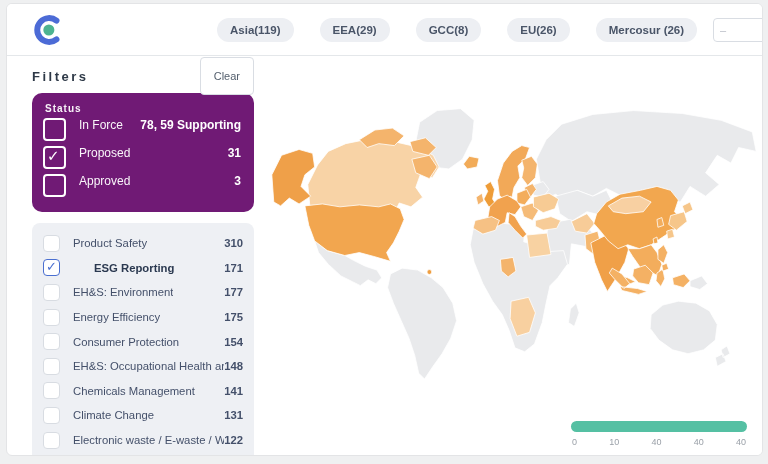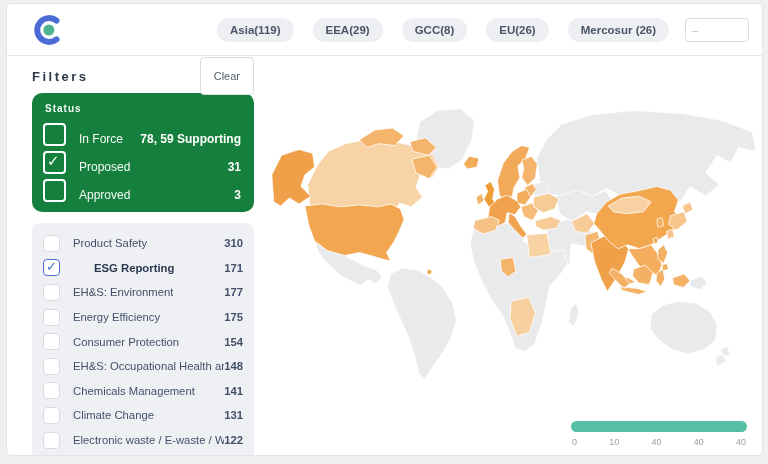--- a/index.html
+++ b/index.html
@@ -15,45 +15,45 @@
     background:#ffffff;border:1px solid #e3e4e6;border-radius:6px;
     overflow:hidden;display:flex;flex-direction:column;
   }
   
   .header{
     height:52px;flex:0 0 52px;display:flex;align-items:center;
     border-bottom:1px solid #e4e7ea;background:#fff;
     padding:0 14px 0 24px;box-sizing:border-box;
   }
   .logo{width:34px;height:34px;flex:0 0 auto;}
-  .tabs{display:flex;gap:19px;margin-left:152px;align-items:center;}
+  .tabs{display:flex;gap:26px;margin-left:152px;align-items:center;}
   .tab{
     background:#edeff3;color:#4a5568;font-size:11.5px;font-weight:700;
     padding:6px 13px;border-radius:15px;white-space:nowrap;cursor:pointer;
   }
   .mini-input{
     width:50px;height:22px;margin-left:16px;border:1px solid #d9dde3;
     border-radius:4px;font-size:11px;color:#6b7480;padding:0 6px;outline:none;
   }
   .mini-input::placeholder{color:#b9bec6;}
   
   .body{flex:1;display:flex;min-height:0;}
   .sidebar{width:250px;flex:0 0 250px;box-sizing:border-box;padding:9px 12px 0 16px;margin-left:9px;}
   .filters-row{display:flex;align-items:center;justify-content:space-between;height:22px;margin-bottom:6px;}
   .filters-title{font-size:13px;font-weight:700;letter-spacing:2.5px;color:#2e3947;}
   .clear-btn{
     background:#fff;border:1px solid #d9dde3;border-radius:4px;color:#55606e;
     font-size:11px;padding:12px 13px;cursor:pointer;font-family:inherit;
   }
   
   .status-card{
-    background:#15803d;border-radius:10px;padding:8px 13px 10px 11px;margin-bottom:11px;
+    background:#701a75;border-radius:10px;padding:8px 13px 10px 11px;margin-bottom:11px;
   }
   .status-title{font-size:10px;font-weight:700;letter-spacing:1px;color:rgba(255,255,255,.95);margin:2px 0 4px 2px;}
-  .status-row{display:flex;align-items:flex-end;height:28px;}
+  .status-row{display:flex;align-items:flex-start;height:28px;}
   .cb-w{
     width:19px;height:19px;border:2px solid #ffffff;border-radius:4px;
     flex:0 0 auto;cursor:pointer;position:relative;background:transparent;
   }
   .cb-w.checked::after{
     content:"\2713";position:absolute;left:2px;top:-1px;color:#fff;font-size:15px;font-weight:700;
   }
   .status-label{font-size:12px;color:rgba(255,255,255,.96);margin-left:13px;}
   .status-value{margin-left:auto;font-size:12px;font-weight:700;color:#ffffff;}
   

